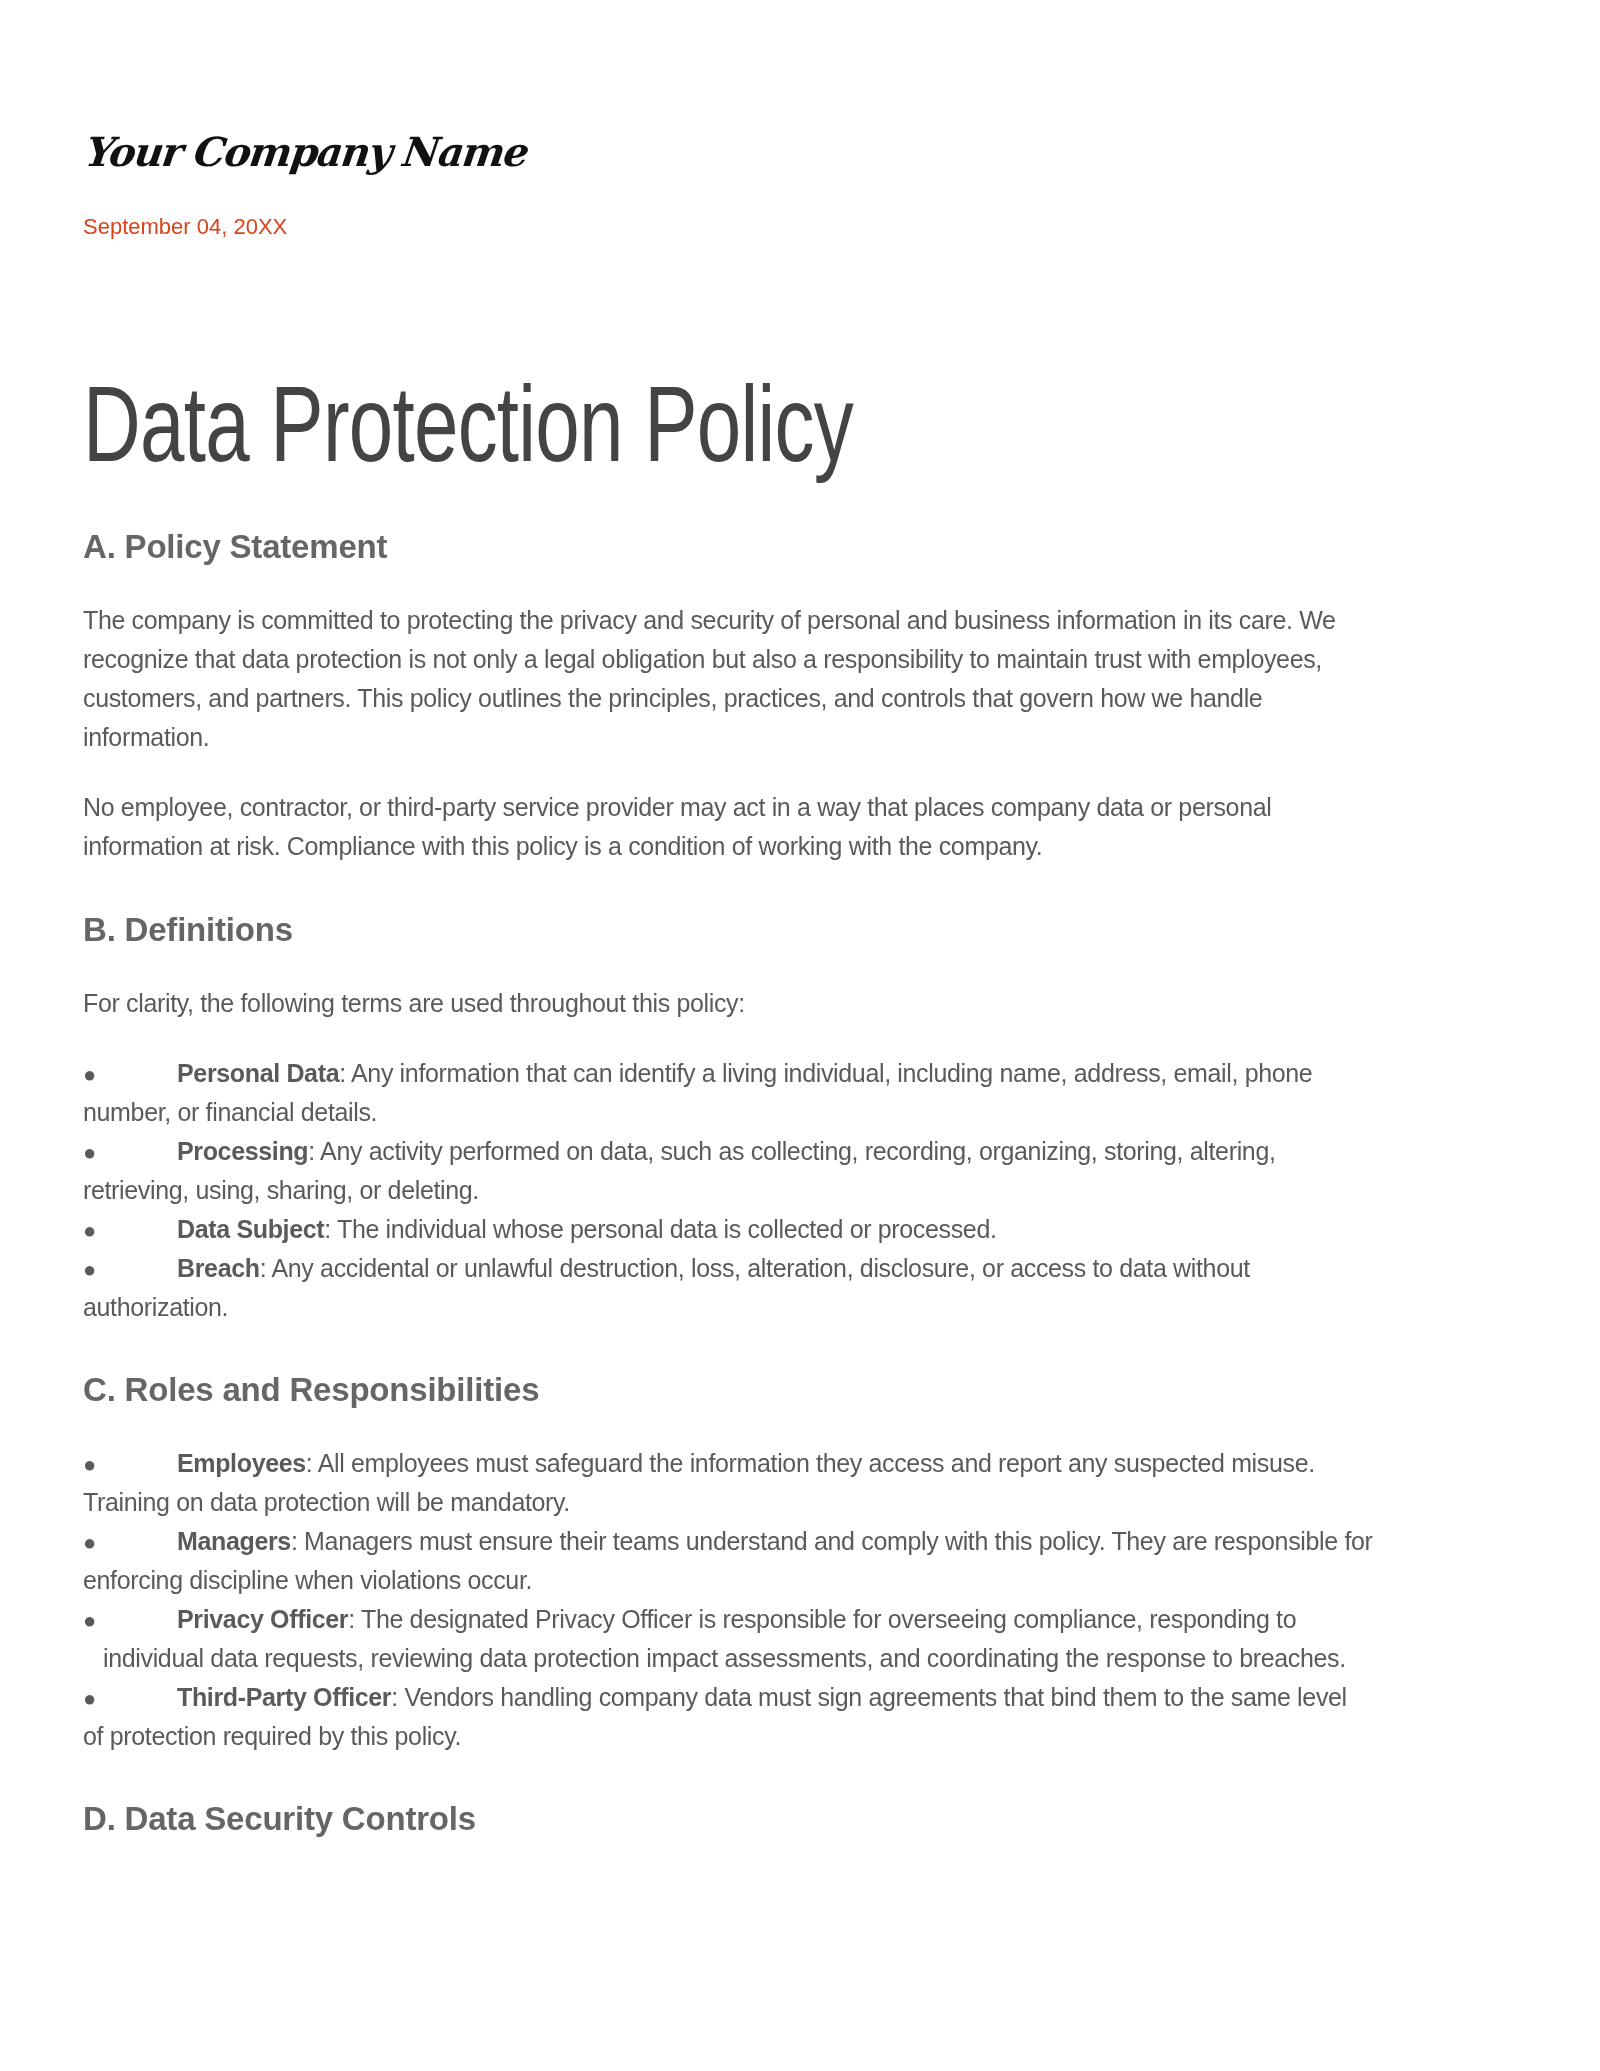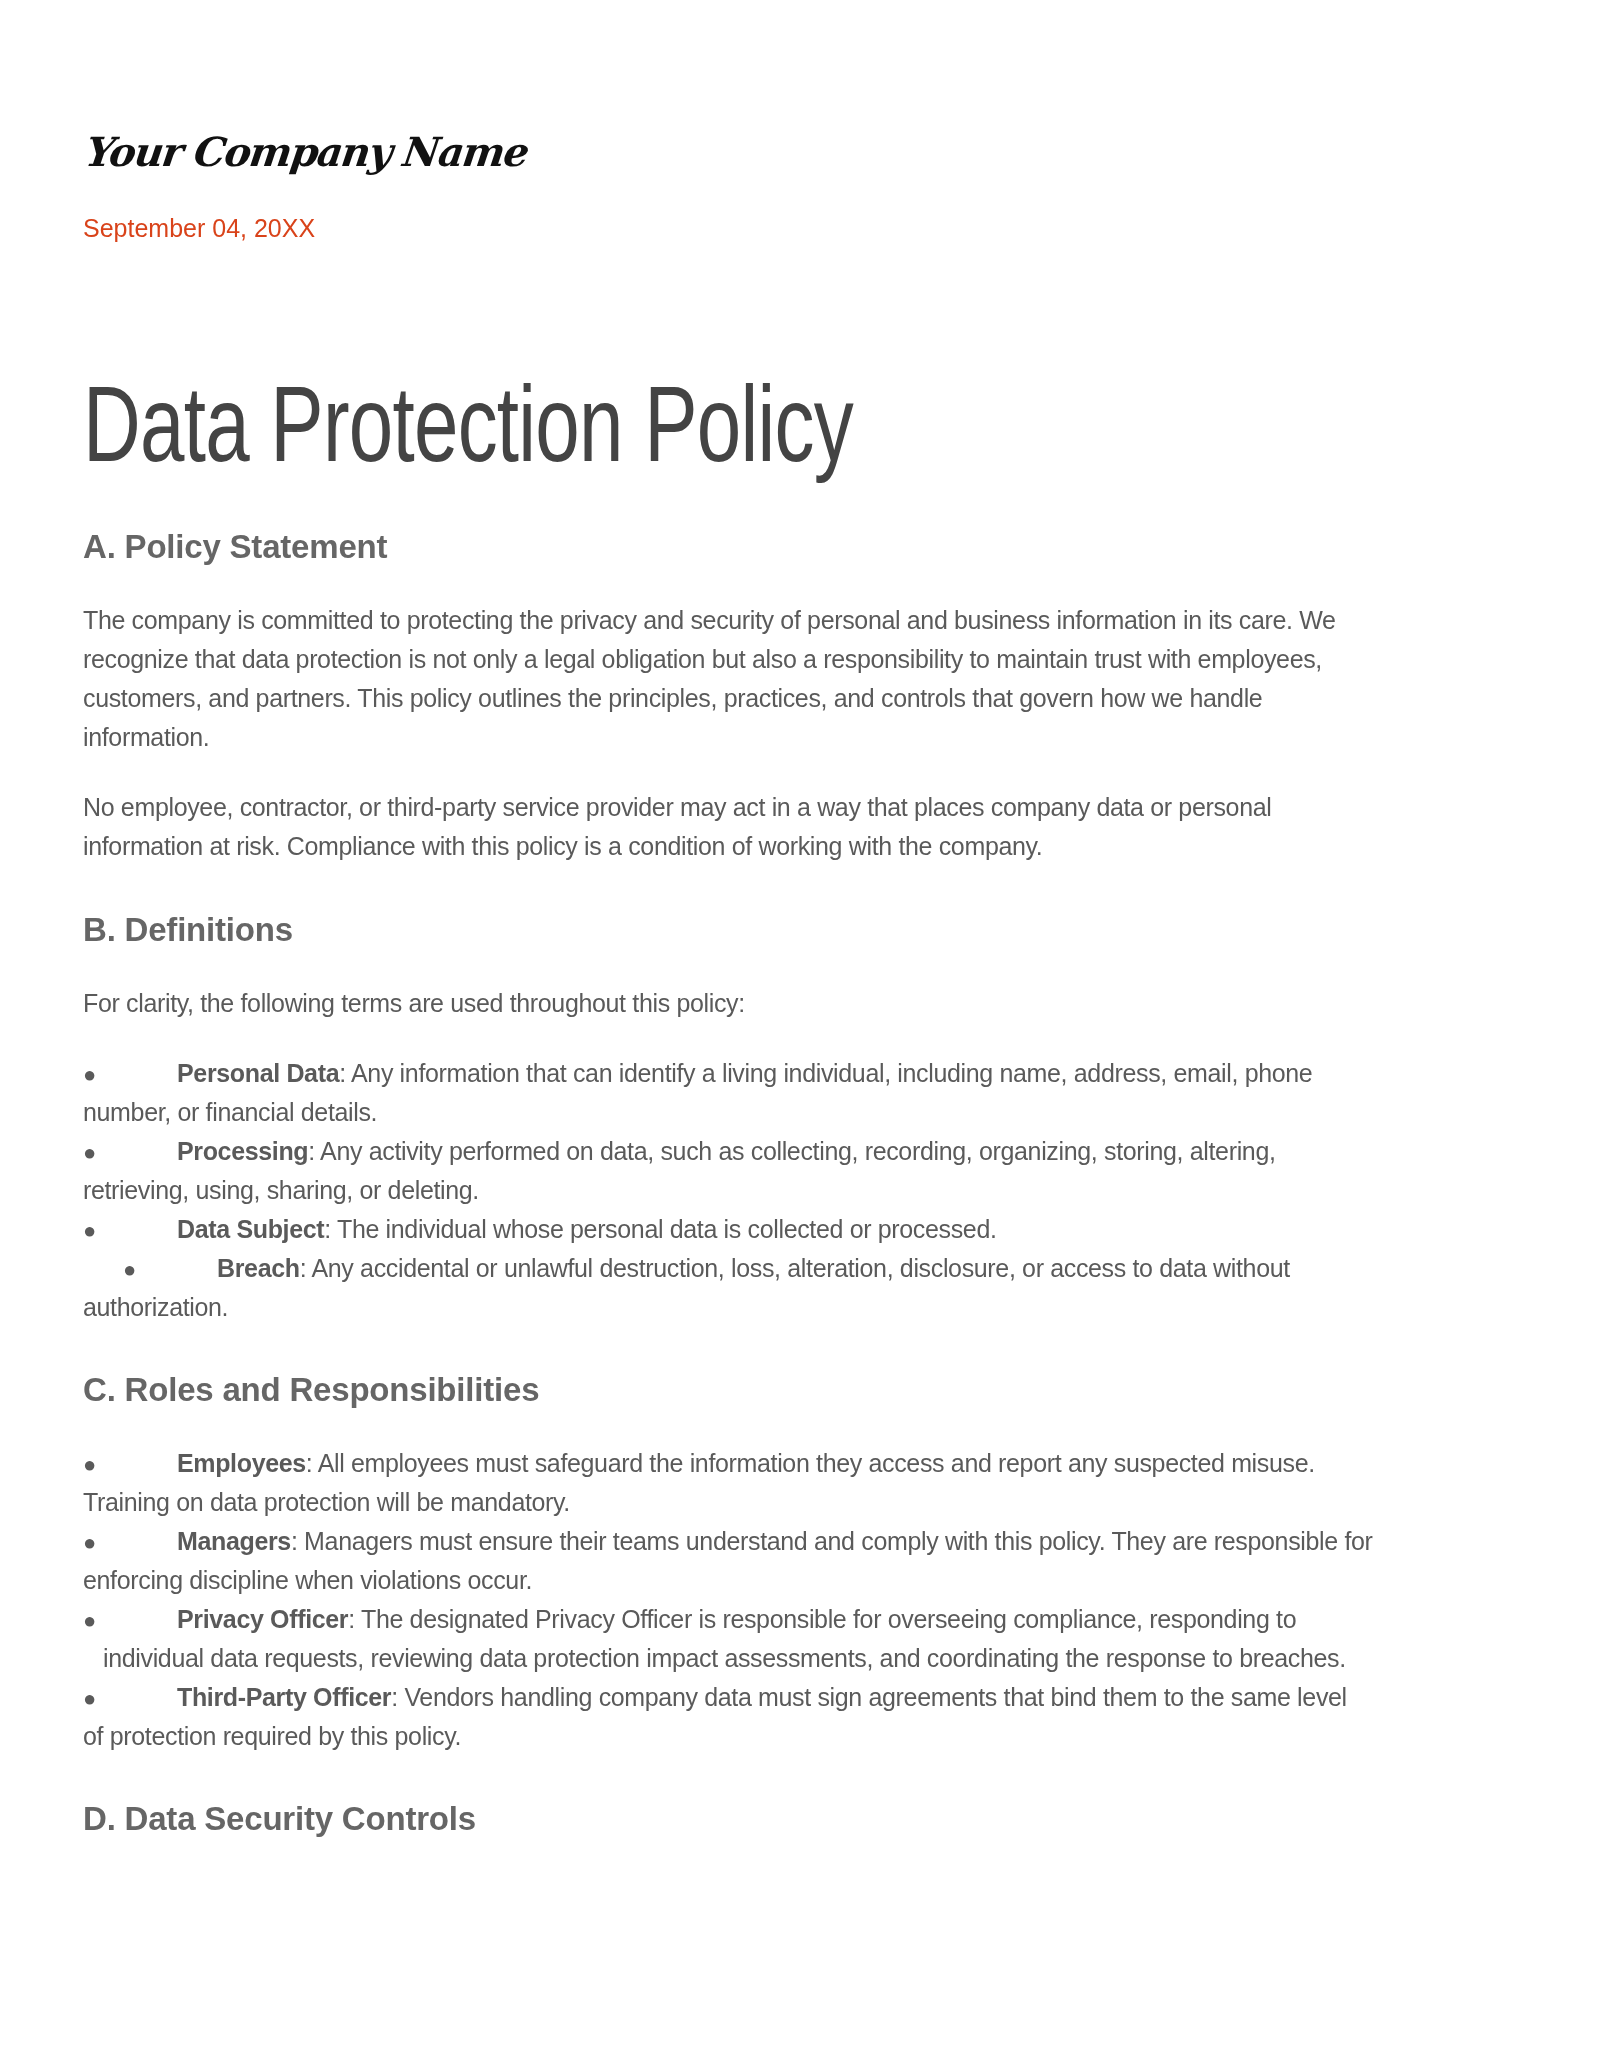--- a/index.html
+++ b/index.html
@@ -32,21 +32,21 @@
       letter-spacing: -1.5px;
       color: #111111;
       transform: skewX(-8deg);
       transform-origin: left bottom;
       white-space: nowrap;
     }
     .doc-date {
       position: absolute;
       top: 214px;
       left: 0;
-      font-size: 25px;
+      font-size: 22px;
       color: #d9431a;
       white-space: nowrap;
     }
     .doc-title {
       position: absolute;
       top: 364px;
       left: 0;
       font-family: "Liberation Sans", sans-serif;
       font-size: 108px;
       line-height: 120px;
@@ -121,21 +121,21 @@
 
     <div class="line" style="top:1136px;">
       <span class="bullet-dot">●</span><span class="term">Processing</span><span>: Any activity performed on data, such as collecting, recording, organizing, storing, altering,</span>
     </div>
     <div class="line" style="top:1175px;">retrieving, using, sharing, or deleting.</div>
 
     <div class="line" style="top:1214px;">
       <span class="bullet-dot">●</span><span class="term">Data Subject</span><span>: The individual whose personal data is collected or processed.</span>
     </div>
 
-    <div class="line" style="top:1253px;margin-left:40px;">
+    <div class="line" style="top:1253px;">
       <span class="bullet-dot">●</span><span class="term">Breach</span><span>: Any accidental or unlawful destruction, loss, alteration, disclosure, or access to data without</span>
     </div>
     <div class="line" style="top:1292px;">authorization.</div>
   </div>
 
   <div class="section-heading" style="top:1371px;">C. Roles and Responsibilities</div>
 
   <div>
 
     <div class="line" style="top:1448px;">

